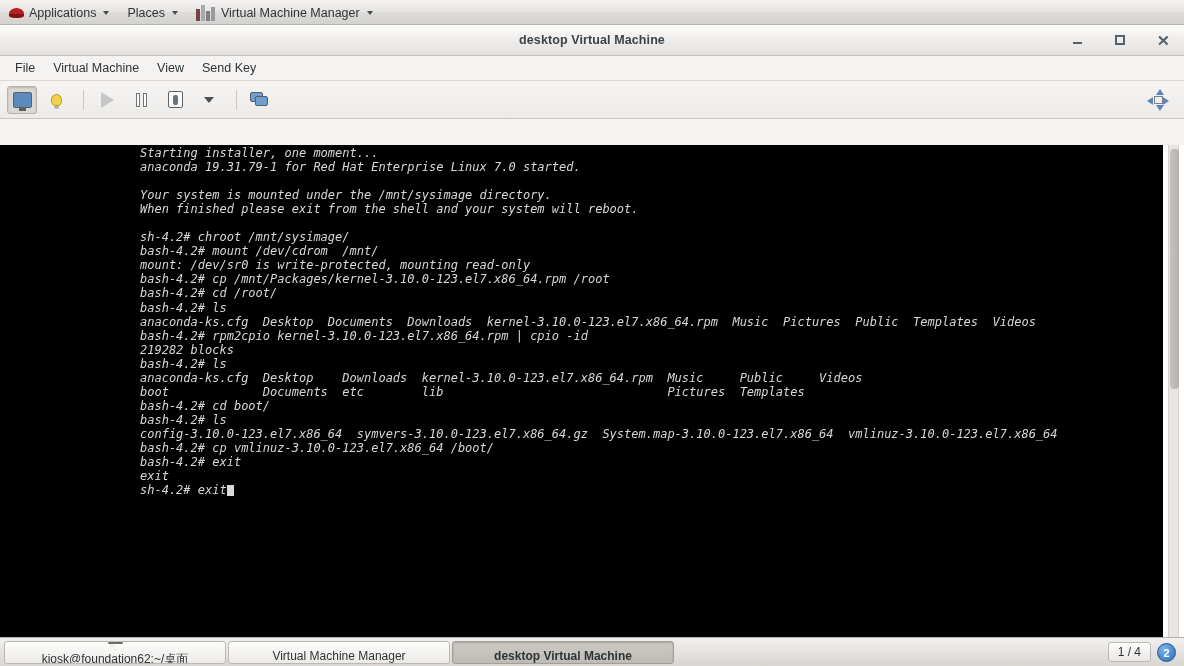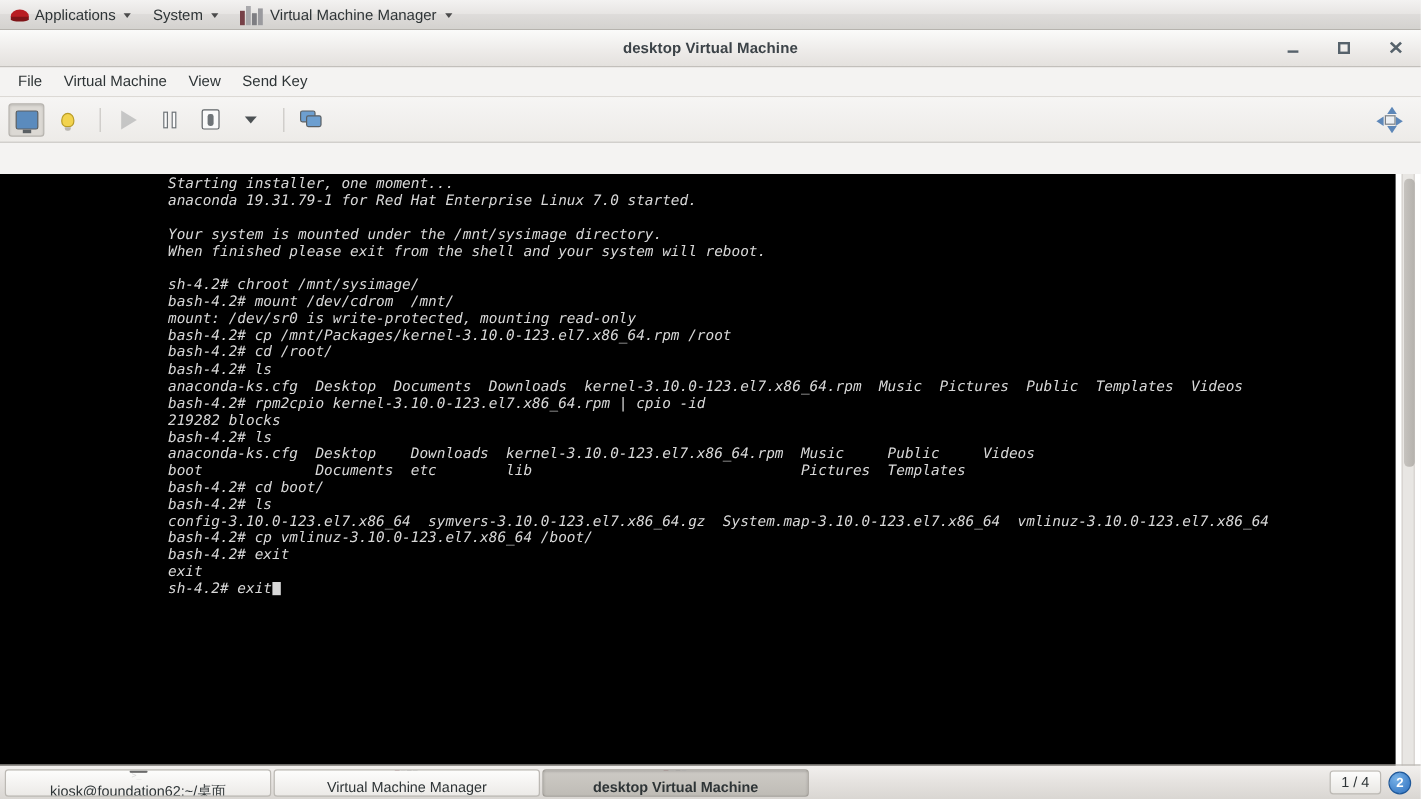--- a/index.html
+++ b/index.html
@@ -146,21 +146,21 @@
   <div class="top-panel">
     <div class="tp-item">
       <span class="rh-logo">
           <i class="hat"></i>
           <i class="brim"></i>
         </span>
       <span class="tp-label">Applications</span>
       <span class="caret"></span>
     </div>
     <div class="tp-item">
-      <span class="tp-label">System</span>
+      <span class="tp-label">Places</span>
       <span class="caret"></span>
     </div>
     <div class="tp-item">
       <span class="vmm-icon">
           <span></span>
           <span></span>
           <span></span>
           <span></span>
         </span>
       <span class="tp-label">Virtual Machine Manager</span>

